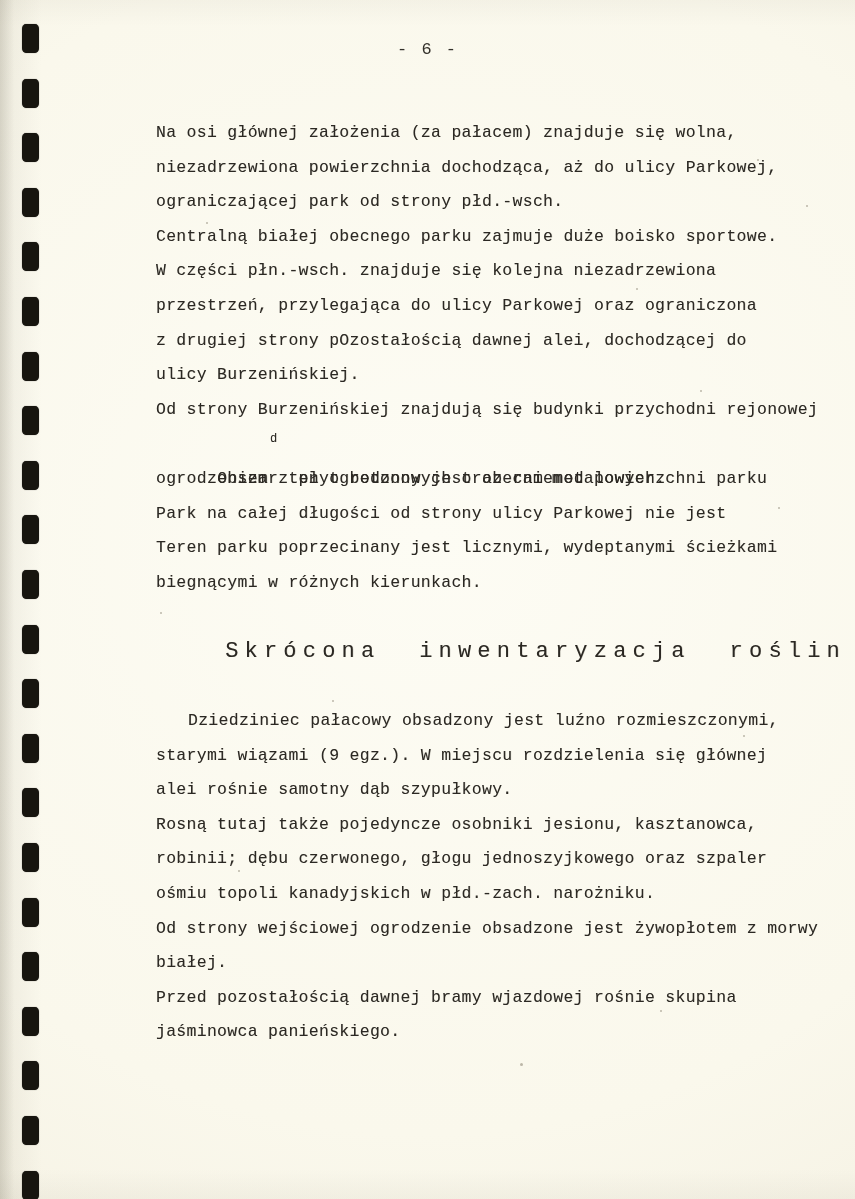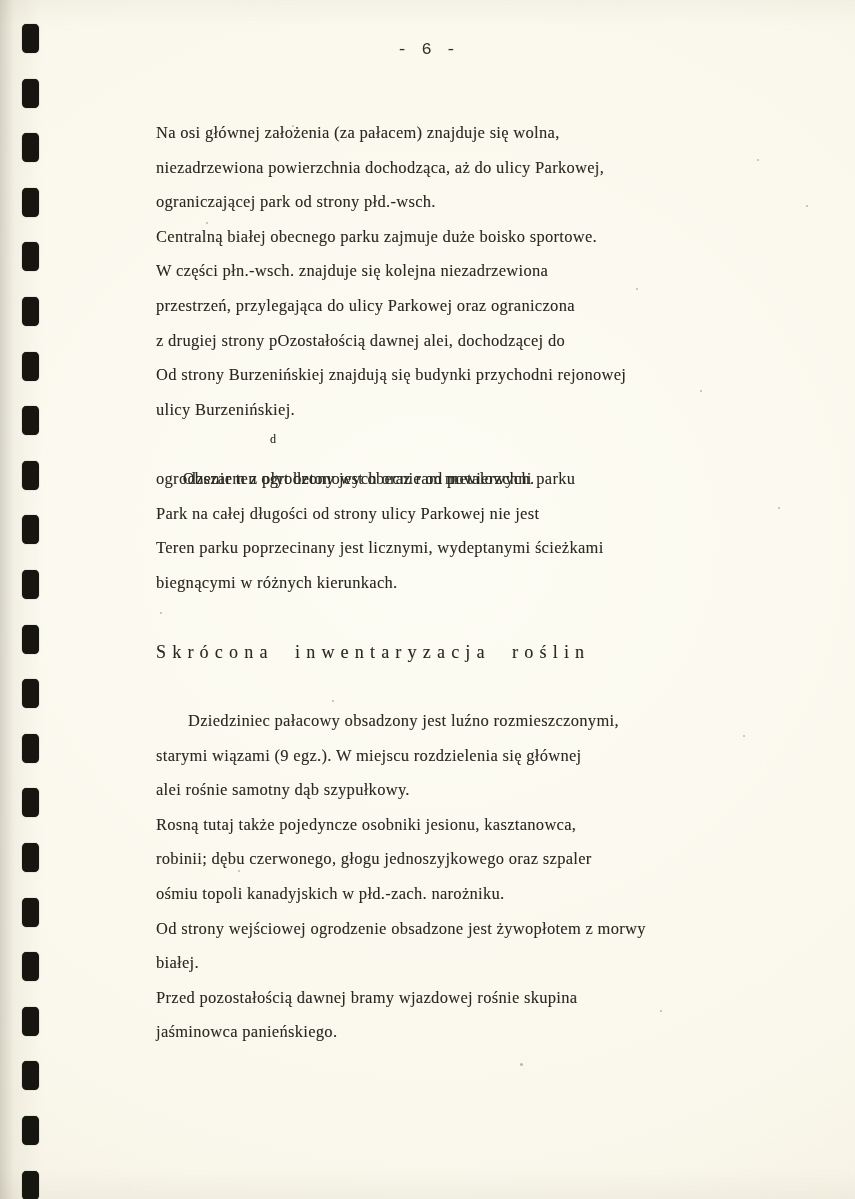--- a/index.html
+++ b/index.html
@@ -70,21 +70,20 @@
     z-index: 4;
   }
 
   
   .body-text {
     position: absolute;
     left: 156px;
     top: 116px;
     width: 690px;
     z-index: 4;
-    font-family: Liberation Serif, serif;
   }
 
   .line {
     position: relative;
     height: 34.6px;
     line-height: 34.6px;
     font-size: 16.4px;
     letter-spacing: 0.35px;
     white-space: pre;
     color: #2b2823;
@@ -92,25 +91,26 @@
   }
 
   .line.indent { padding-left: 32px; }
 
   .line.blank { color: transparent; }
 
   .heading-line {
     position: relative;
     height: 34.6px;
     line-height: 34.6px;
-    font-size: 18px;
+    font-size: 22px;
     letter-spacing: 6.2px;
     white-space: pre;
     color: #2b2823;
     text-shadow: 0.35px 0.2px 0 rgba(60,55,44,0.30);
+    text-align: right;
   }
 
   
   .correction {
     position: absolute;
     font-size: 12px;
     line-height: 1;
     color: #2b2823;
     letter-spacing: 0;
   }
@@ -178,23 +178,23 @@
 
     <div class="line">Na osi głównej założenia (za pałacem) znajduje się wolna,</div>
     <div class="line">niezadrzewiona powierzchnia dochodząca, aż do ulicy Parkowej,</div>
     <div class="line">ograniczającej park od strony płd.-wsch.</div>
 
     <div class="line">Centralną białej obecnego parku zajmuje duże boisko sportowe.</div>
 
     <div class="line">W części płn.-wsch. znajduje się kolejna niezadrzewiona</div>
     <div class="line">przestrzeń, przylegająca do ulicy Parkowej oraz ograniczona</div>
     <div class="line">z drugiej strony pOzostałością dawnej alei, dochodzącej do</div>
+    <div class="line">ulicy Burzenińskiej.</div>
+
     <div class="line">Od strony Burzenińskiej znajdują się budynki przychodni rejonowej</div>
-
-    <div class="line">ulicy Burzenińskiej.</div>
 
     <div class="line">
       <span>Obszar ten </span><span>ogrodzony</span><span> jest obecnie od powierzchni parku</span>
       <span class="correction c-d">d</span>
     </div>
     <div class="line"><span>ogrodzeniem z płyt betonowych oraz ram </span><span class="overstrike">m<span class="ghost">m</span></span><span>etalowych.</span></div>
 
     <div class="line">Park na całej długości od strony ulicy Parkowej nie jest</div>
 
     <div class="line">Teren parku poprzecinany jest licznymi, wydeptanymi ścieżkami</div>

